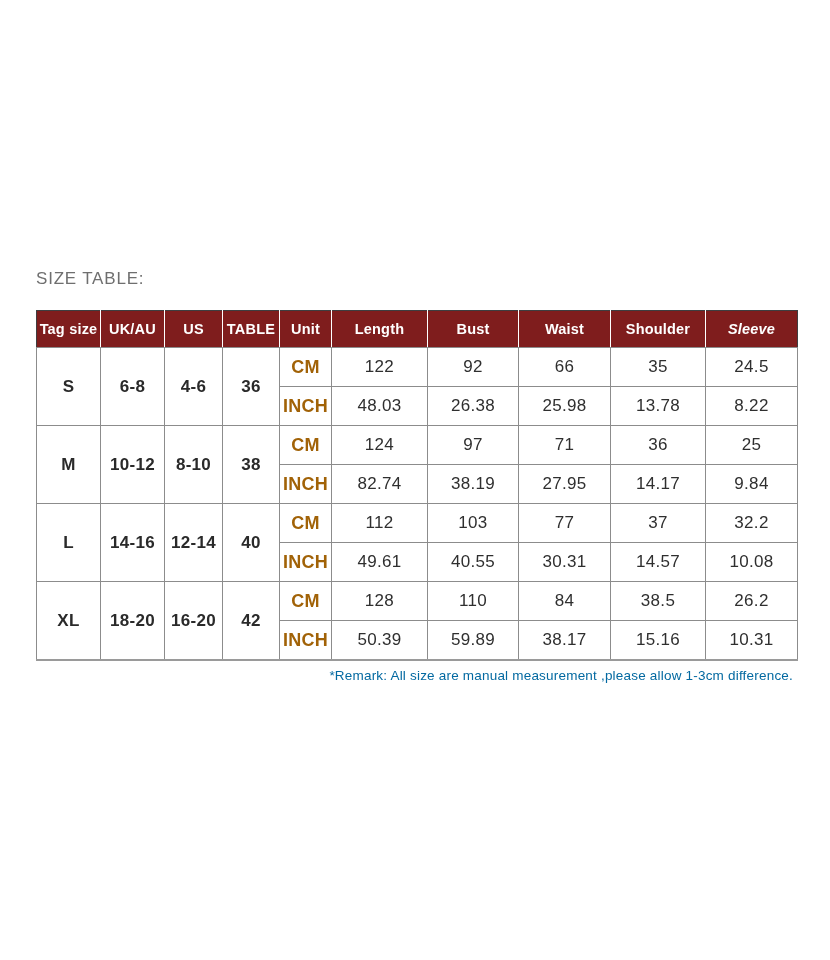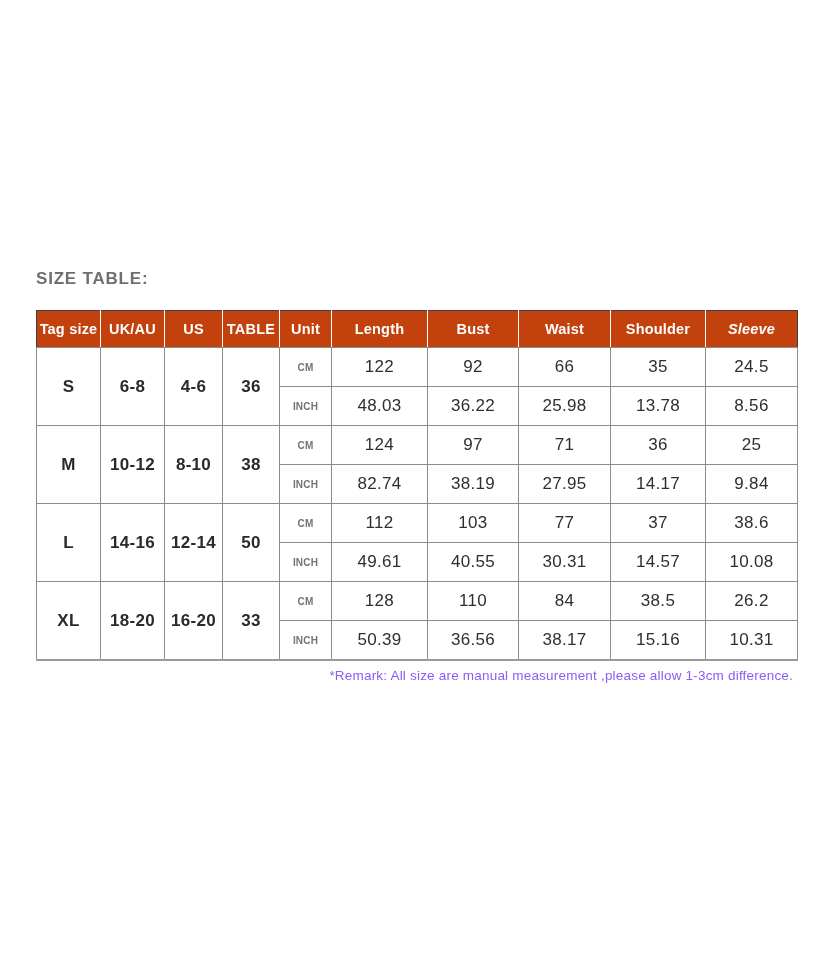--- a/index.html
+++ b/index.html
@@ -12,37 +12,37 @@
     height: 960px;
     position: relative;
     font-family: "Liberation Sans", "DejaVu Sans", sans-serif;
     overflow: hidden;
   }
   .page-title {
     position: absolute;
     left: 36px;
     top: 269px;
     font-size: 17px;
-    font-weight: 700;
+    font-weight: 400;
     color: #6f6f6f;
     letter-spacing: 0.8px;
     white-space: nowrap;
   }
   table.size-table {
     position: absolute;
     left: 36px;
     top: 310px;
     width: 757px;
     border-collapse: collapse;
     table-layout: fixed;
     border: 1px solid #8c8c8c;
     border-bottom: 2px solid #9a9a9a;
   }
   table.size-table th {
-    background: #c2410c;
+    background: #7f1d1d;
     color: #ffffff;
     font-size: 14.5px;
     font-weight: 700;
     height: 36px;
     padding: 0;
     text-align: center;
     vertical-align: middle;
     border: 1px solid #ffffff;
     border-top: 1px solid #3e3e40;
     border-bottom: 1px solid #8c8c8c;
@@ -62,30 +62,30 @@
     letter-spacing: 0.3px;
   }
   table.size-table td.tag-cell,
   table.size-table td.group-cell {
     font-weight: 700;
     font-size: 17px;
     color: #2a2a2a;
   }
   table.size-table td.unit-cell {
     font-weight: 700;
-    font-size: 10px;
-    color: #737373;
+    font-size: 18px;
+    color: #a16207;
     letter-spacing: 0.2px;
   }
   .remark {
     position: absolute;
     top: 668px;
     right: 37px;
     font-size: 13.5px;
-    color: #8b5cf6;
+    color: #0369a1;
     letter-spacing: 0.2px;
     white-space: nowrap;
   }
 </style>
 </head>
 <body>
 
 <div class="page-title">SIZE TABLE:</div>
 
 <table class="size-table">
@@ -125,24 +125,24 @@
       <td class="unit-cell">CM</td>
       <td>122</td>
       <td>92</td>
       <td>66</td>
       <td>35</td>
       <td>24.5</td>
     </tr>
     <tr>
       <td class="unit-cell">INCH</td>
       <td>48.03</td>
-      <td>36.22</td>
+      <td>26.38</td>
       <td>25.98</td>
       <td>13.78</td>
-      <td>8.56</td>
+      <td>8.22</td>
     </tr>
 
     <tr>
       <td class="tag-cell" rowspan="2">M</td>
       <td class="group-cell" rowspan="2">10-12</td>
       <td class="group-cell" rowspan="2">8-10</td>
       <td class="group-cell" rowspan="2">38</td>
       <td class="unit-cell">CM</td>
       <td>124</td>
       <td>97</td>
@@ -156,53 +156,53 @@
       <td>38.19</td>
       <td>27.95</td>
       <td>14.17</td>
       <td>9.84</td>
     </tr>
 
     <tr>
       <td class="tag-cell" rowspan="2">L</td>
       <td class="group-cell" rowspan="2">14-16</td>
       <td class="group-cell" rowspan="2">12-14</td>
-      <td class="group-cell" rowspan="2">50</td>
+      <td class="group-cell" rowspan="2">40</td>
       <td class="unit-cell">CM</td>
       <td>112</td>
       <td>103</td>
       <td>77</td>
       <td>37</td>
-      <td>38.6</td>
+      <td>32.2</td>
     </tr>
     <tr>
       <td class="unit-cell">INCH</td>
       <td>49.61</td>
       <td>40.55</td>
       <td>30.31</td>
       <td>14.57</td>
       <td>10.08</td>
     </tr>
 
     <tr>
       <td class="tag-cell" rowspan="2">XL</td>
       <td class="group-cell" rowspan="2">18-20</td>
       <td class="group-cell" rowspan="2">16-20</td>
-      <td class="group-cell" rowspan="2">33</td>
+      <td class="group-cell" rowspan="2">42</td>
       <td class="unit-cell">CM</td>
       <td>128</td>
       <td>110</td>
       <td>84</td>
       <td>38.5</td>
       <td>26.2</td>
     </tr>
     <tr>
       <td class="unit-cell">INCH</td>
       <td>50.39</td>
-      <td>36.56</td>
+      <td>59.89</td>
       <td>38.17</td>
       <td>15.16</td>
       <td>10.31</td>
     </tr>
   </tbody>
 </table>
 
 <div class="remark">*Remark: All size are manual measurement ,please allow 1-3cm difference.</div>
 
 </body></html>

